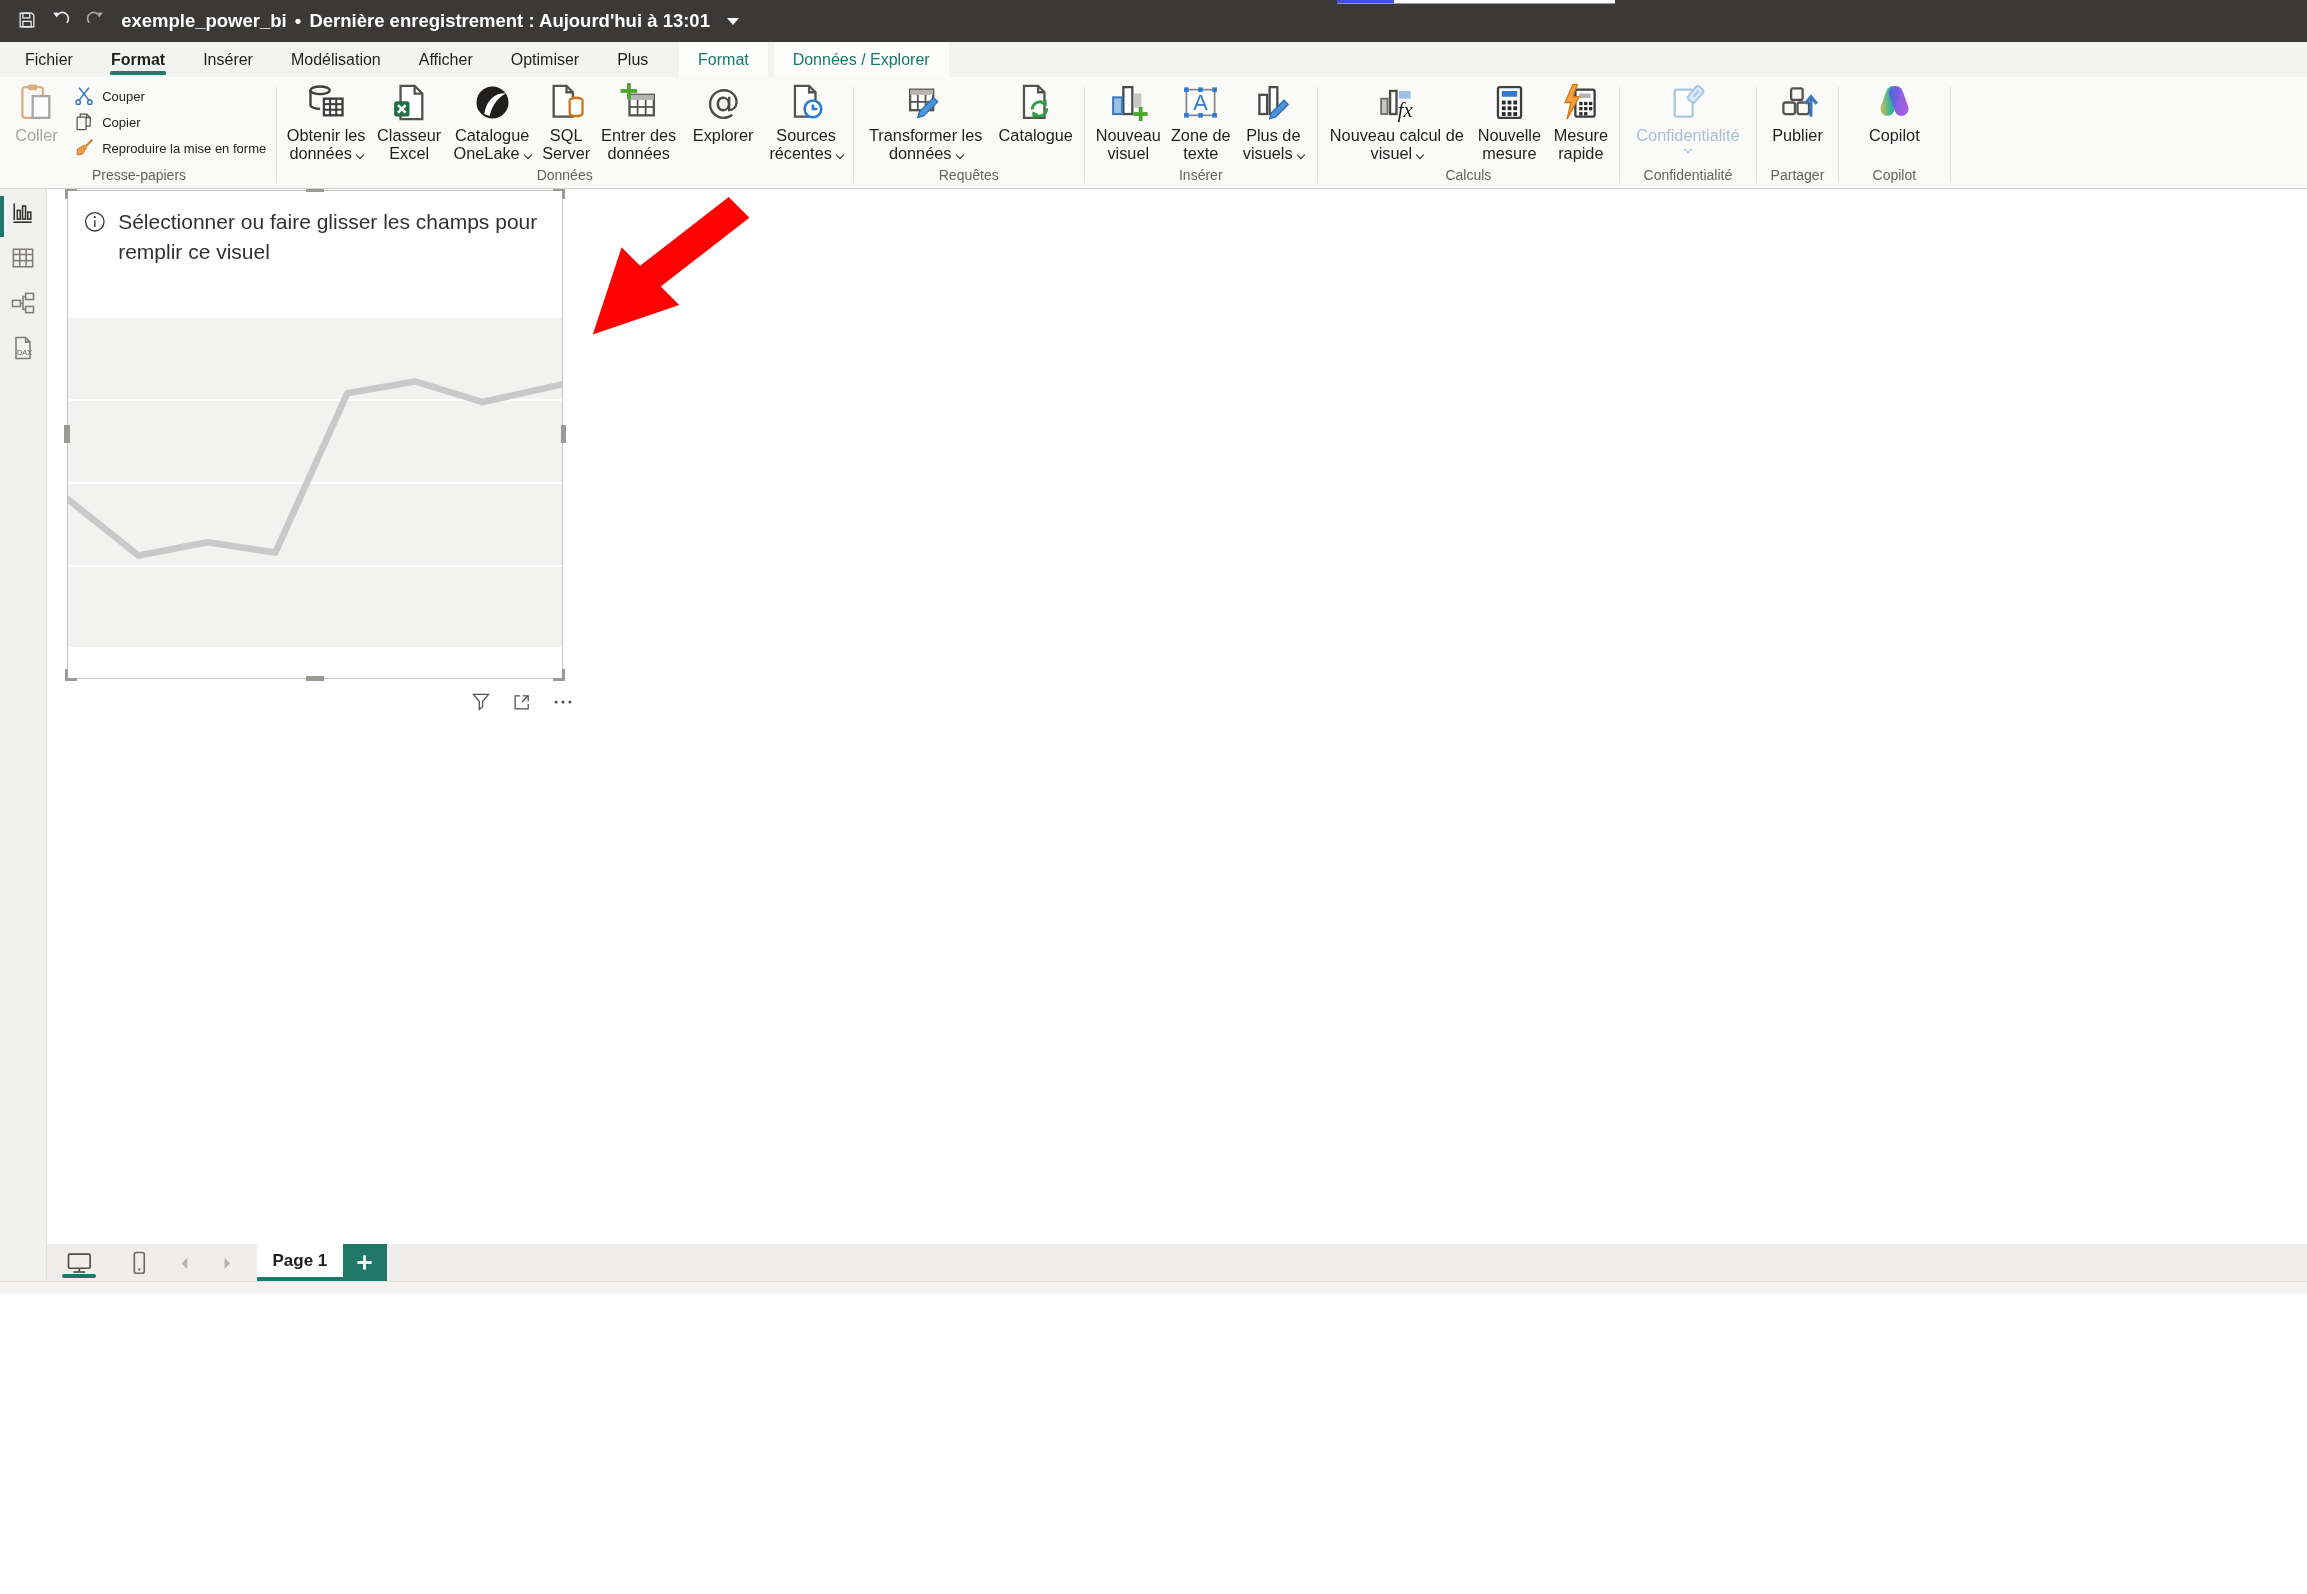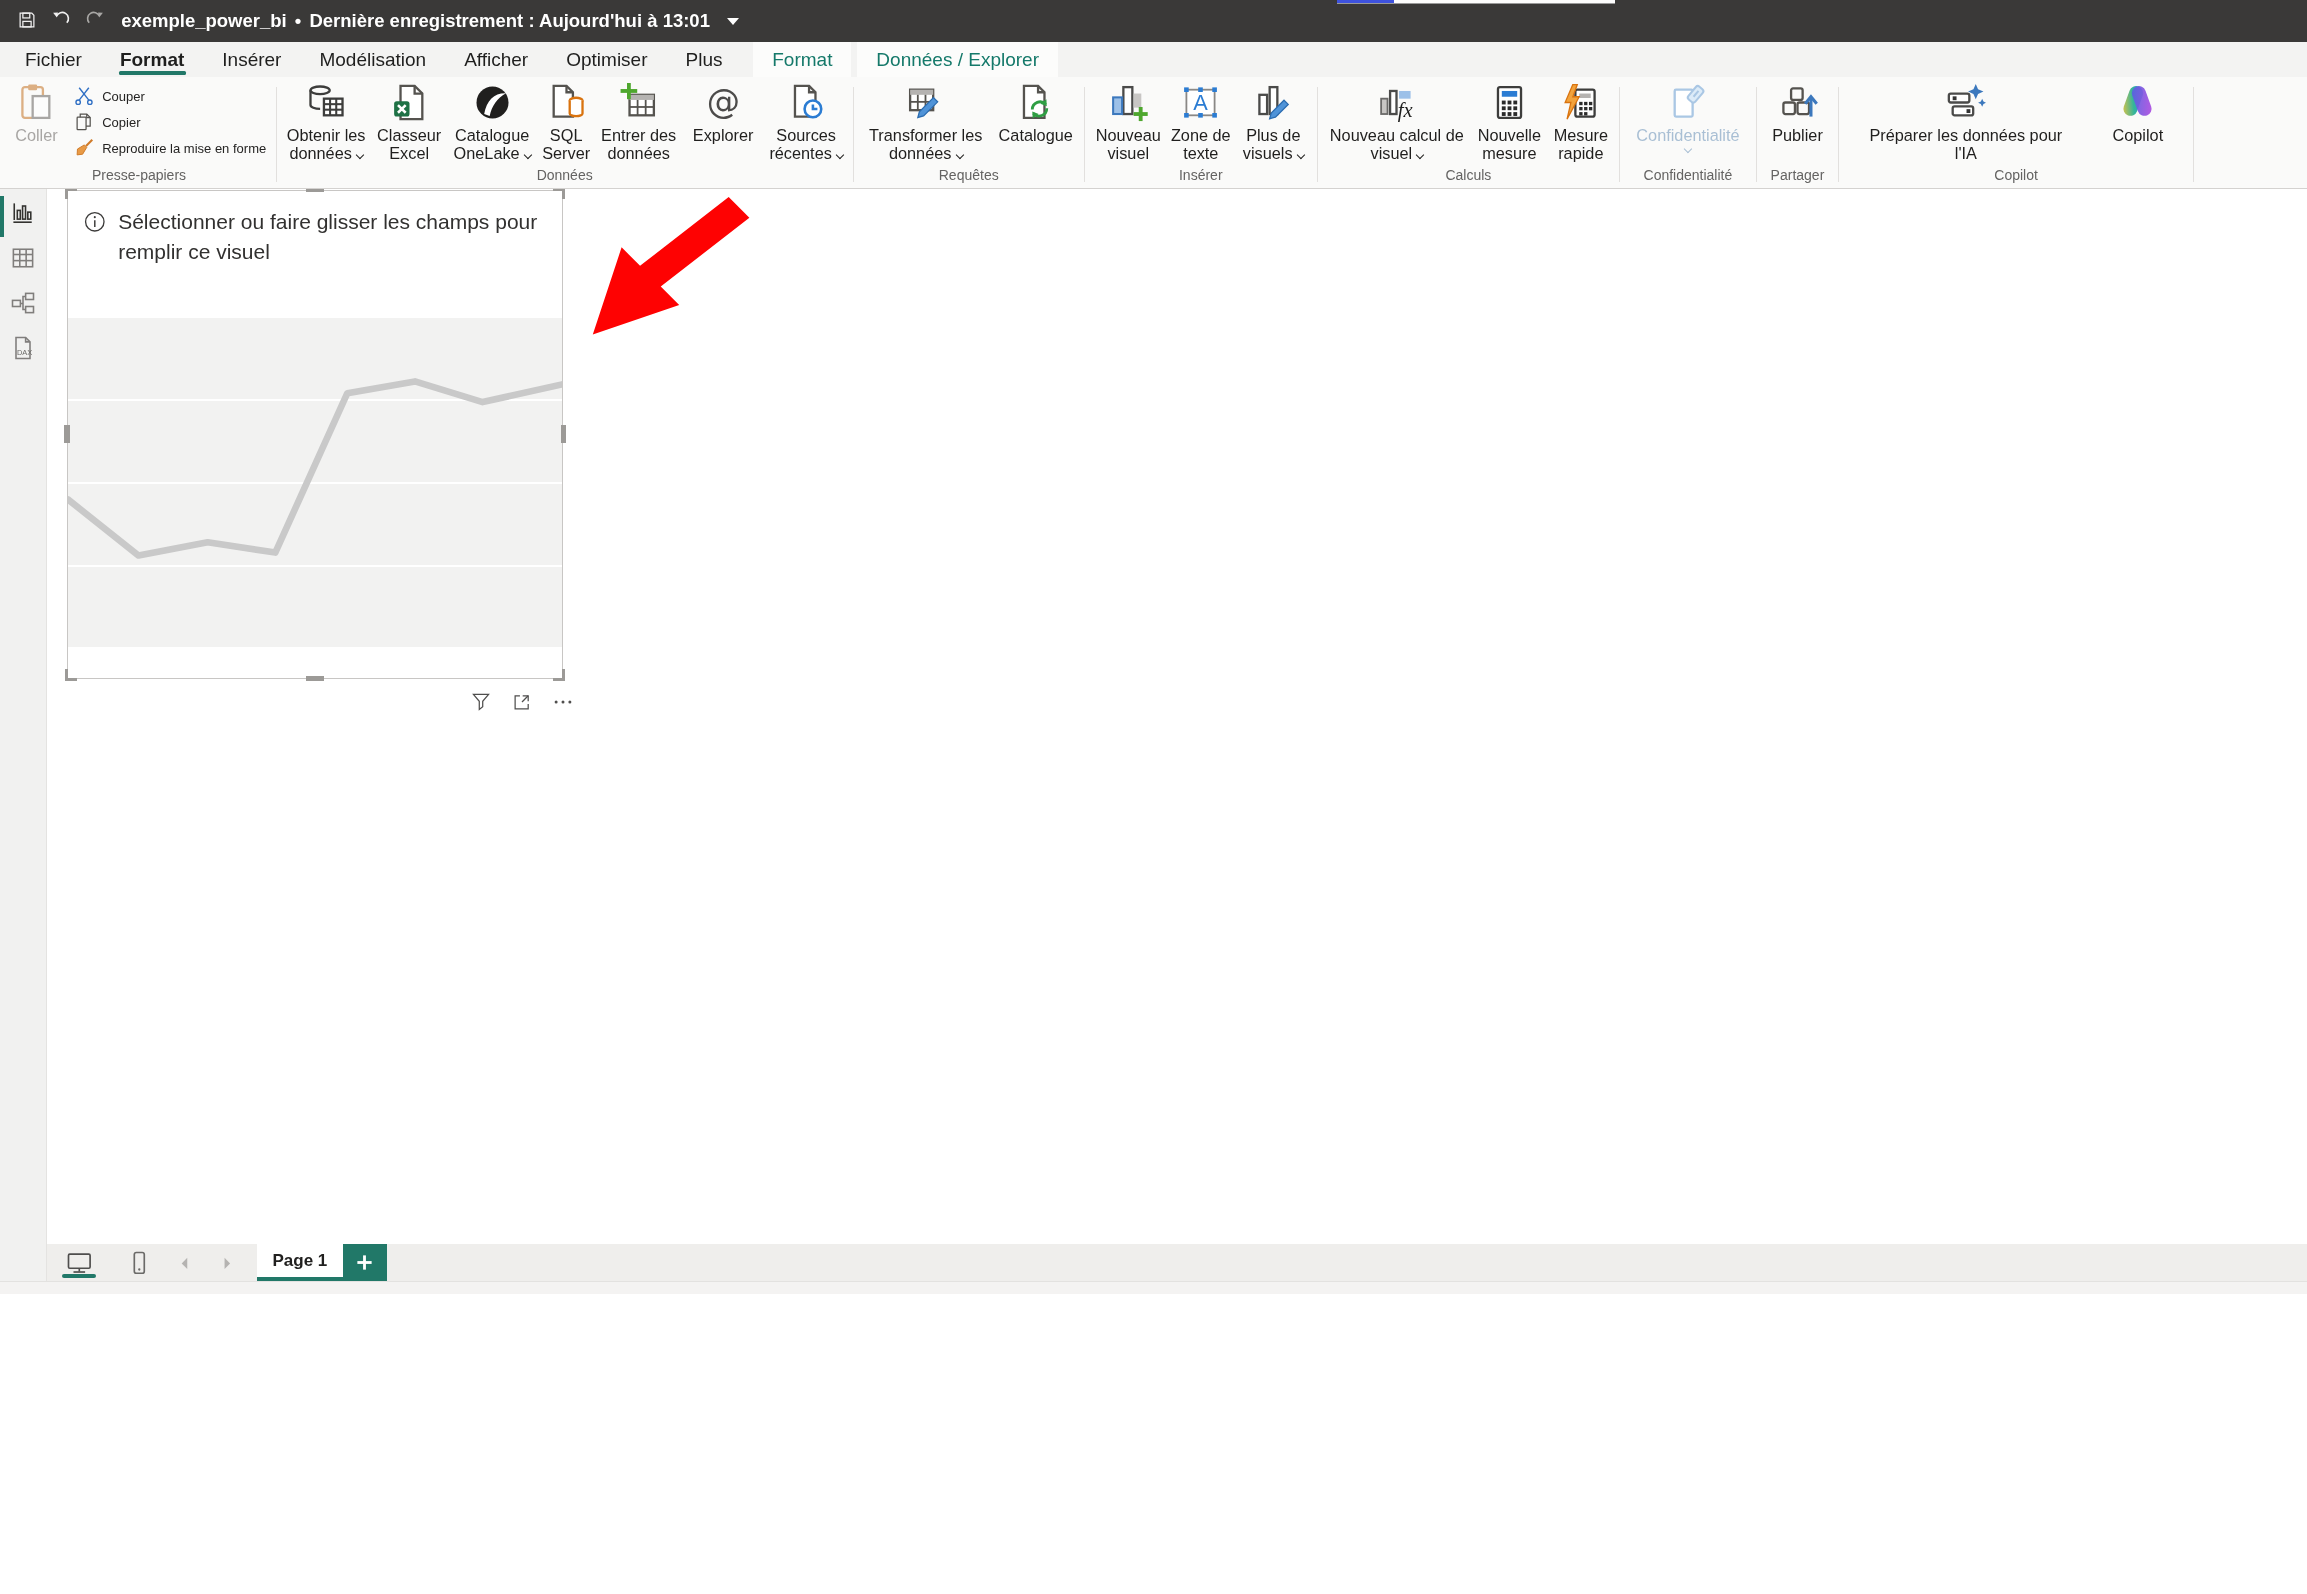--- a/index.html
+++ b/index.html
@@ -11,21 +11,21 @@
   
   .titlebar{height:42px;background:#3a3938;display:flex;align-items:center;padding-left:10.3px;flex:0 0 auto;position:relative}
   .tb-btn{width:34px;height:34px;display:flex;align-items:center;justify-content:center}
   .tb-title{margin-left:8.9px;display:flex;align-items:center;gap:8.1px;color:#fff;font-size:18.5px;font-weight:600;white-space:nowrap}
   .tb-caret{width:0;height:0;border-left:6.6px solid transparent;border-right:6.6px solid transparent;border-top:7.4px solid #fff;margin-left:8.9px}
   .tb-artifact{position:absolute;top:0;left:1337px;width:278px;height:4.4px;background:#fdfdfd;border-bottom:0.7px solid #9a9a9a;display:flex}
   .tb-artifact .blue{width:57px;background:#3e52de}
 
   
   .tabrow{height:35px;background:#f3f3f2;display:flex;align-items:stretch;padding-left:5.9px;flex:0 0 auto}
-  .tab{display:flex;align-items:center;padding:0 19px;font-size:19px;color:#1f1f1e;position:relative}
+  .tab{display:flex;align-items:center;padding:0 19px;font-size:16px;color:#1f1f1e;position:relative}
   .tab.active{font-weight:700}
   .tab.active::after{content:"";position:absolute;left:17.7px;right:17.7px;bottom:2.2px;height:3.7px;background:var(--teal);border-radius:1.5px}
   .tab.ctx{background:#fcfcfb;color:#15796a}
   .tab.ctx1{margin-left:11.8px}.tab.ctx2{margin-left:5.9px}
 
   
   .ribbon{height:112px;background:#fafaf9;border-bottom:0.7px solid #d4d2d0;display:flex;align-items:stretch;padding:3px 0 0 4.4px;flex:0 0 auto}
   .rgroup{display:flex;flex-direction:column;padding:0 3px}
   .rbody{display:flex;align-items:flex-start;flex:1}
   .rcaption{font-size:14px;color:#646362;text-align:center;padding-bottom:4.4px;height:20.7px;white-space:nowrap}
@@ -456,33 +456,20 @@
           <span class="lbl">Publier</span>
         </div>
       </div>
       <div class="rcaption">Partager</div>
     </div>
 
     <div class="rdivider"></div>
 
     <div class="rgroup">
       <div class="rbody" style="align-items:flex-start;gap:29.5px;padding:0 14.8px">
-        <div class="bigbtn" style="width:214px">
-          <span class="icon">
-              <svg viewBox="0 0 32 32">
-                <rect x="3" y="9" width="16" height="7" rx="1.5" fill="#fff" stroke="#4a4a49" stroke-width="1.8"></rect>
-                <rect x="6" y="11.2" width="3" height="3" fill="#333"></rect>
-                <rect x="6" y="19" width="16" height="7" rx="1.5" fill="#fff" stroke="#4a4a49" stroke-width="1.8"></rect>
-                <rect x="16.8" y="21.2" width="3" height="3" fill="#333"></rect>
-                <path d="M24 1.5 l1.8 4.2 4.2 1.8 -4.2 1.8 -1.8 4.2 -1.8 -4.2 -4.2 -1.8 4.2 -1.8 z" fill="#3c78bd"></path>
-                <path d="M29 13 l1 2.2 2.2 1 -2.2 1 -1 2.2 -1 -2.2 -2.2 -1 2.2 -1 z" fill="#3c78bd"></path>
-              </svg>
-            </span>
-          <span class="lbl">Préparer les données pour l'IA</span>
-        </div>
         <div class="bigbtn" style="width:71px">
           <span class="icon">
               <svg viewBox="0 0 32 32">
                 <defs>
                   <linearGradient id="cg1" x1="0" y1="1" x2="1" y2="0">
                     <stop offset="0" stop-color="#e8c440"></stop>
                     <stop offset="0.5" stop-color="#35b59a"></stop>
                     <stop offset="1" stop-color="#1a9bd7"></stop>
                   </linearGradient>
                   <linearGradient id="cg2" x1="0" y1="0" x2="1" y2="1">

